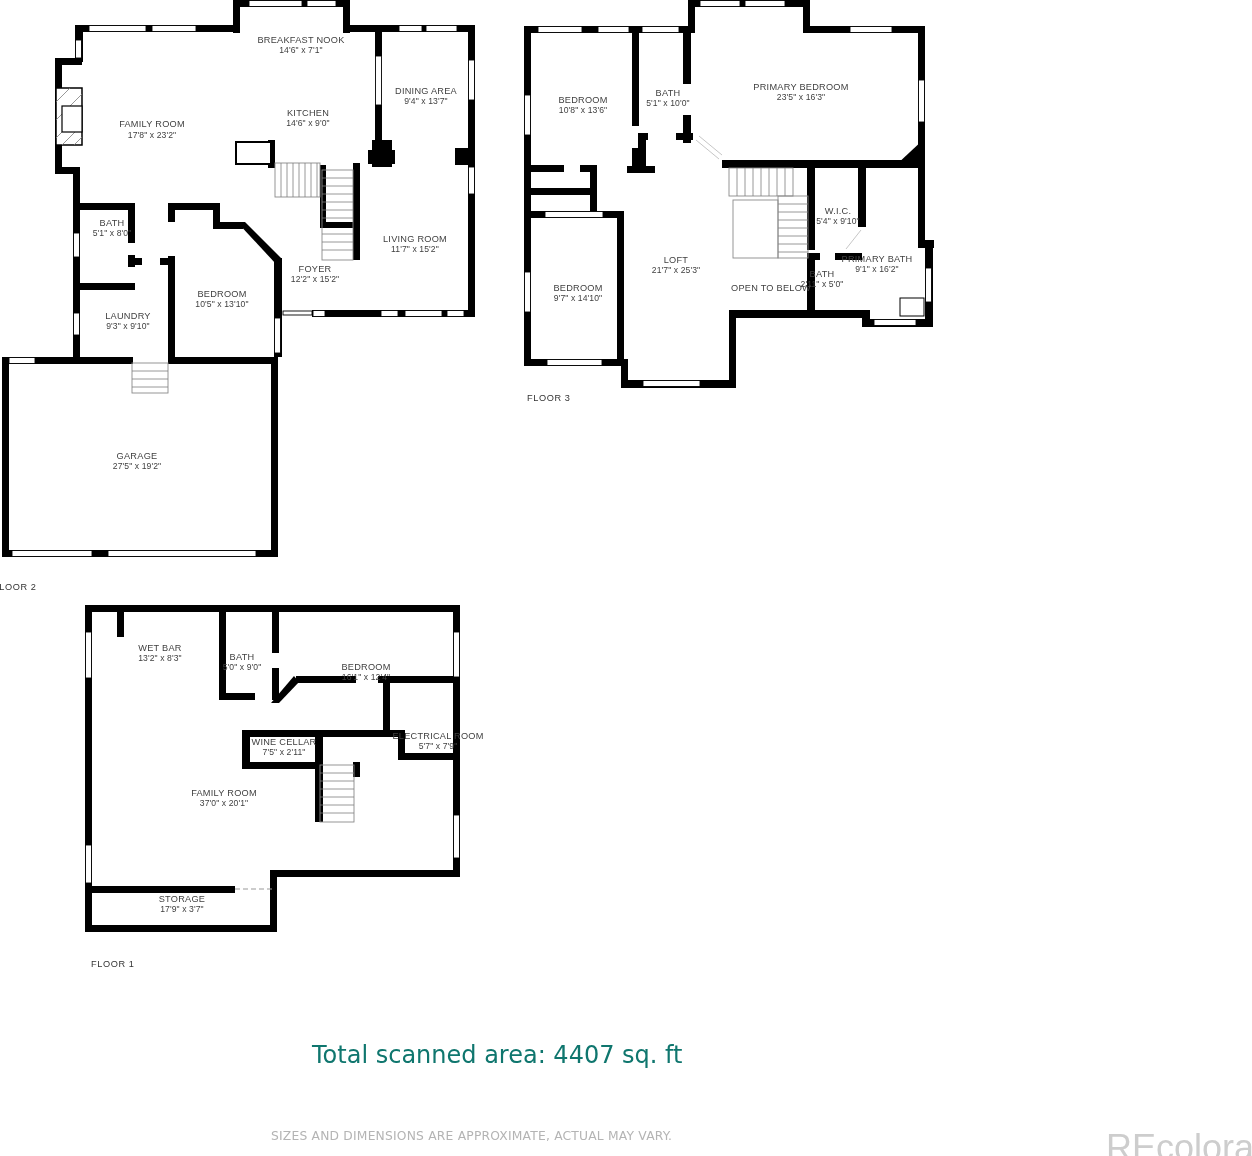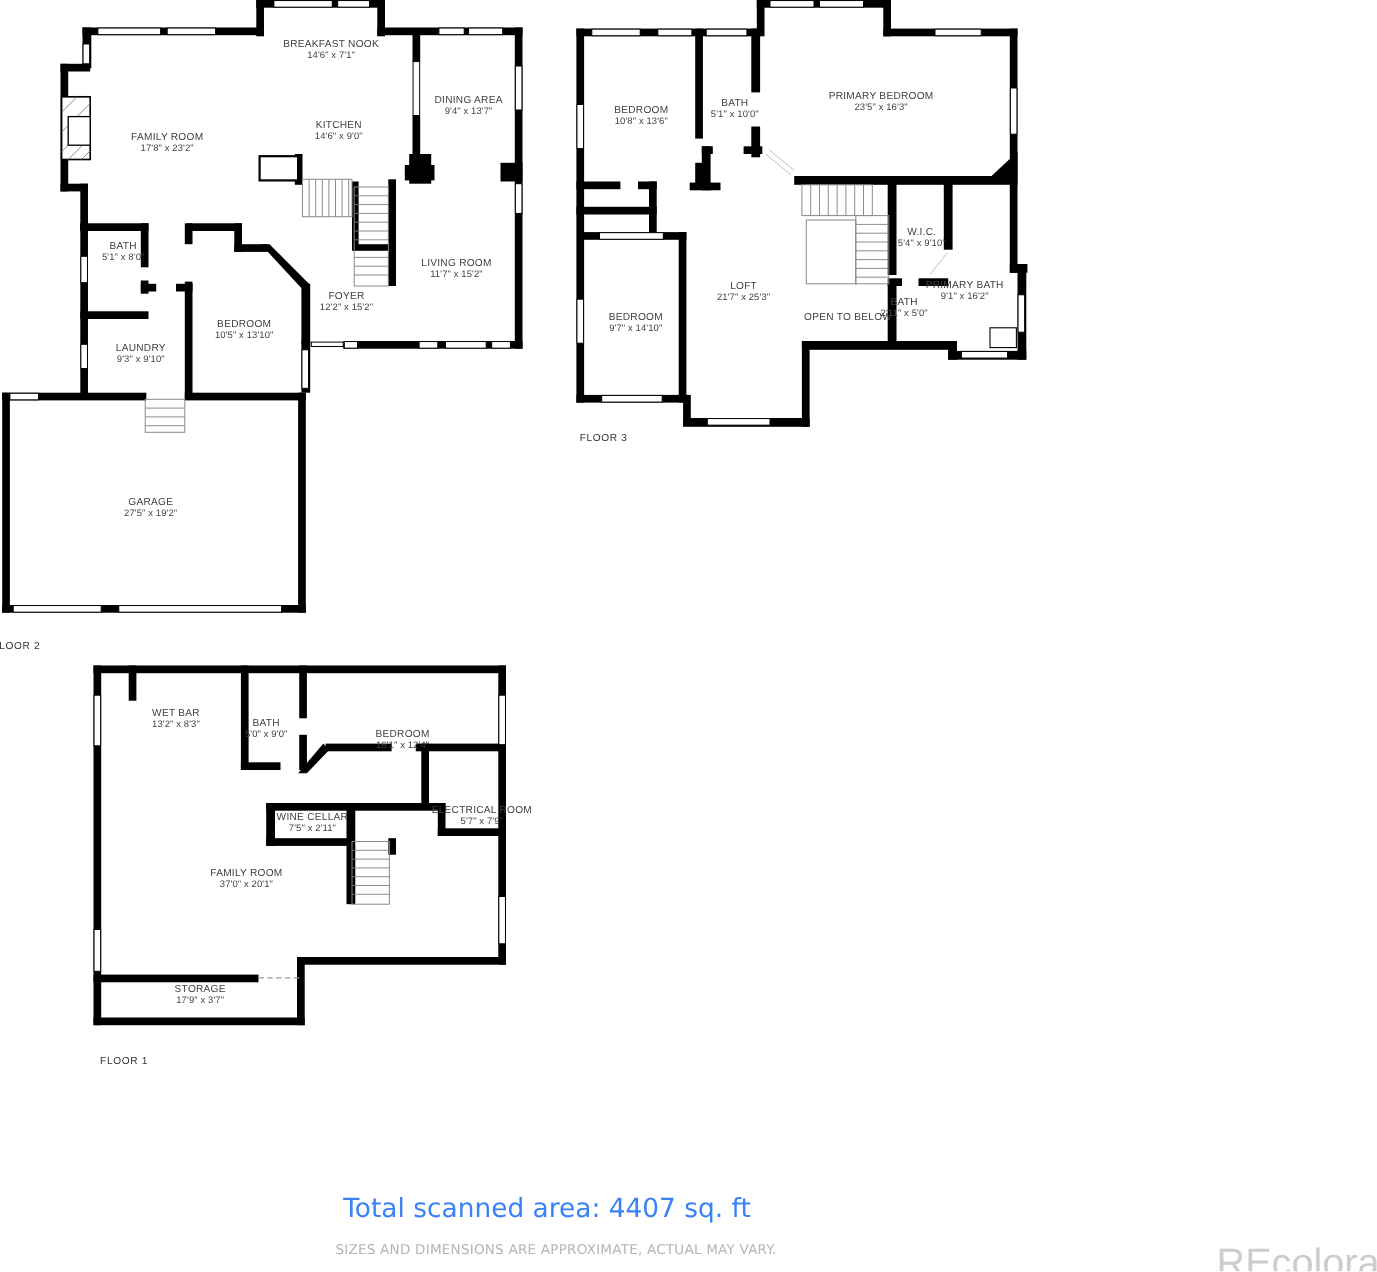--- a/index.html
+++ b/index.html
@@ -8,22 +8,22 @@
   svg{position:absolute;left:0;top:0;}
   .w{fill:#000;}
   .win{fill:#fff;stroke:#000;stroke-width:0.9;}
   .box{fill:#fff;stroke:#000;}
   .rail{fill:none;stroke:#8a8a8a;stroke-width:0.9;}
   .tread{stroke:#7d7d7d;stroke-width:0.8;}
   .thin{stroke:#bfbfbf;stroke-width:0.9;fill:none;}
   .rn{font:9.2px "Liberation Sans",sans-serif;fill:#3f3f3f;letter-spacing:.25px;text-anchor:middle;}
   .rd{font:8.6px "Liberation Sans",sans-serif;fill:#3f3f3f;letter-spacing:.1px;text-anchor:middle;}
   .fl{font:9.2px "Liberation Sans",sans-serif;fill:#333;letter-spacing:.6px;}
-  #total-area{position:absolute;left:312px;top:1084px;font:24px "DejaVu Sans",sans-serif;color:#3b82f6;}
-  #disclaimer{position:absolute;left:305px;top:1129px;font:12.3px "DejaVu Sans",sans-serif;
+  #total-area{position:absolute;left:312px;top:1041px;font:24px "DejaVu Sans",sans-serif;color:#0f766e;}
+  #disclaimer{position:absolute;left:271px;top:1129px;font:12.3px "DejaVu Sans",sans-serif;
               color:#b4b4b4;letter-spacing:.2px;}
   #watermark{position:absolute;left:1106px;top:1127px;font:36px "Liberation Sans",sans-serif;
              color:#cdcdcd;white-space:nowrap;}
 </style>
 </head>
 <body>
 
 <div id="canvas">
 
 <svg width="1252" height="1156" viewBox="0 0 1252 1156">

